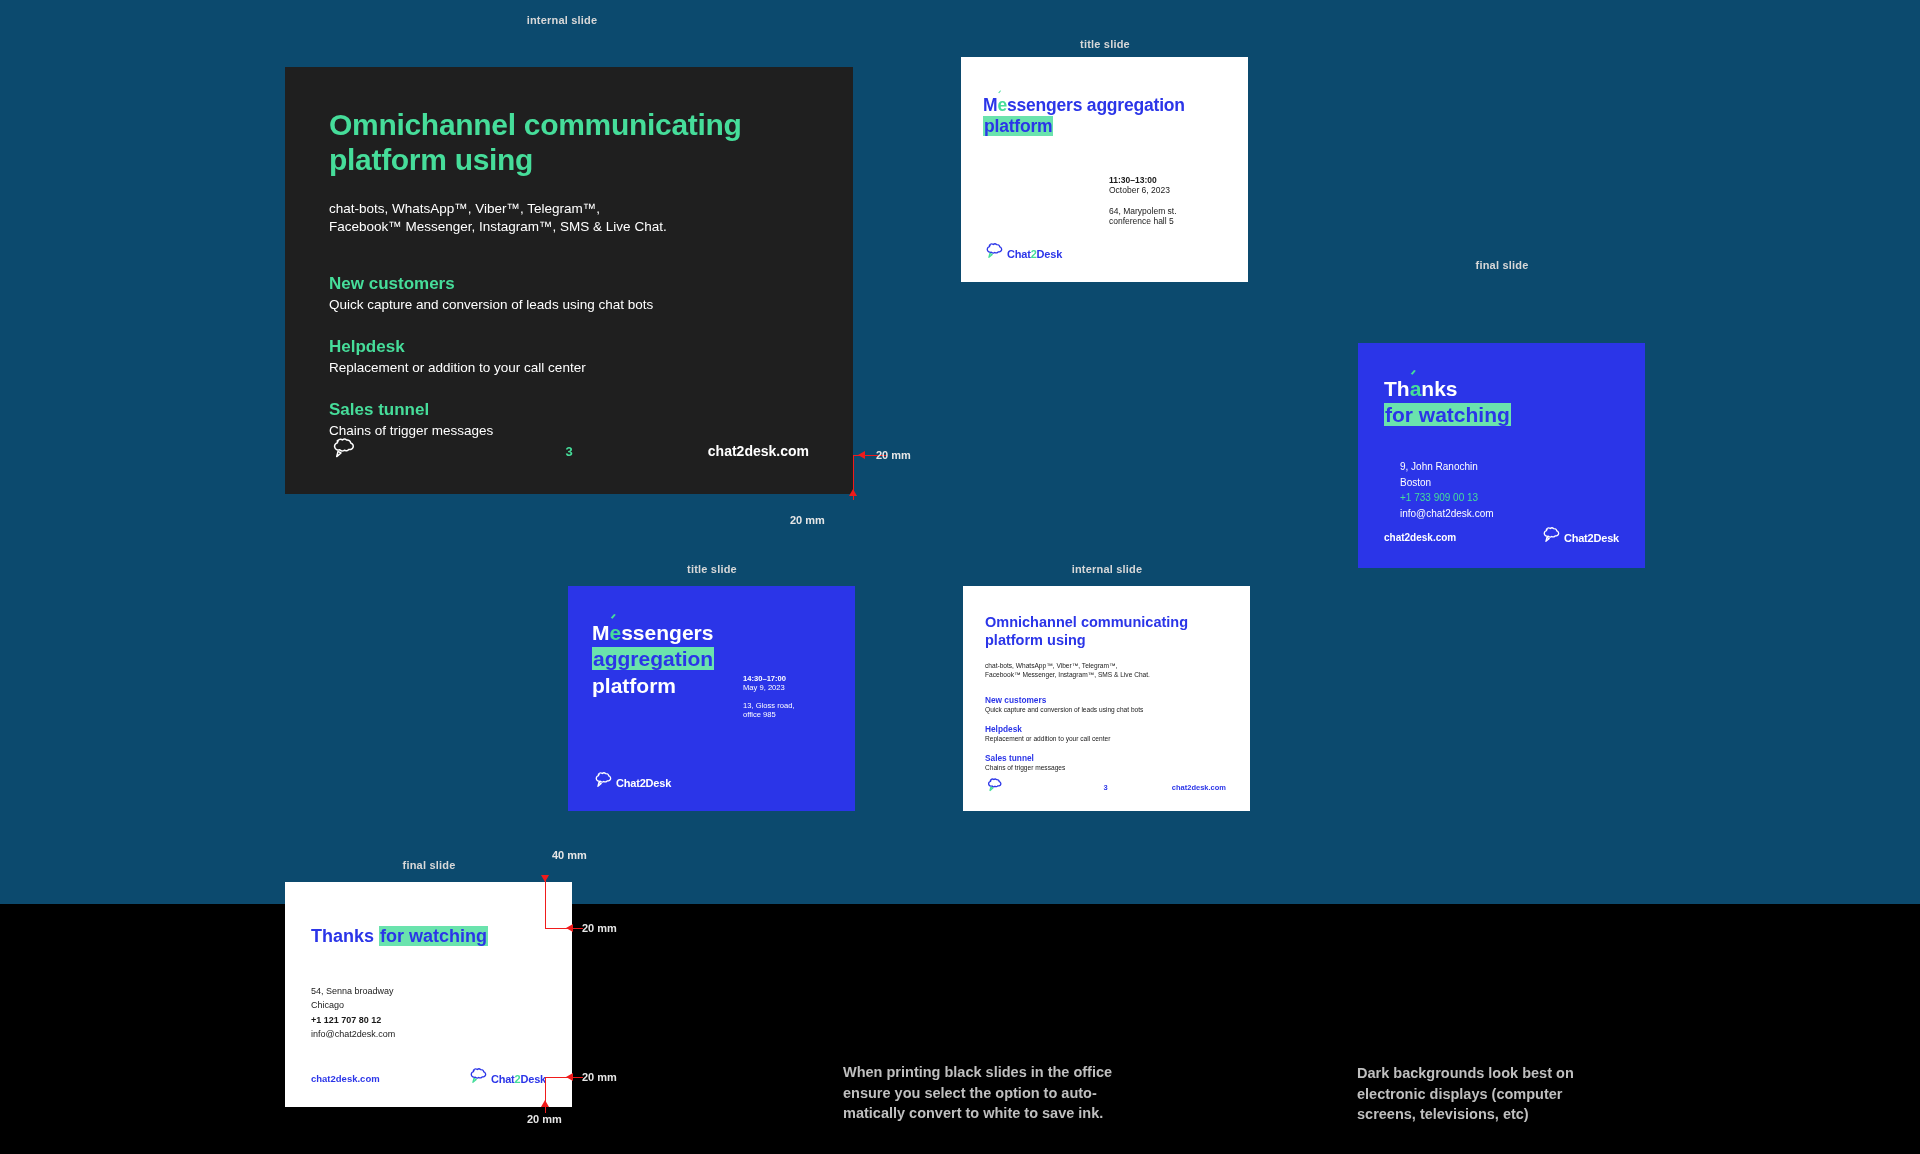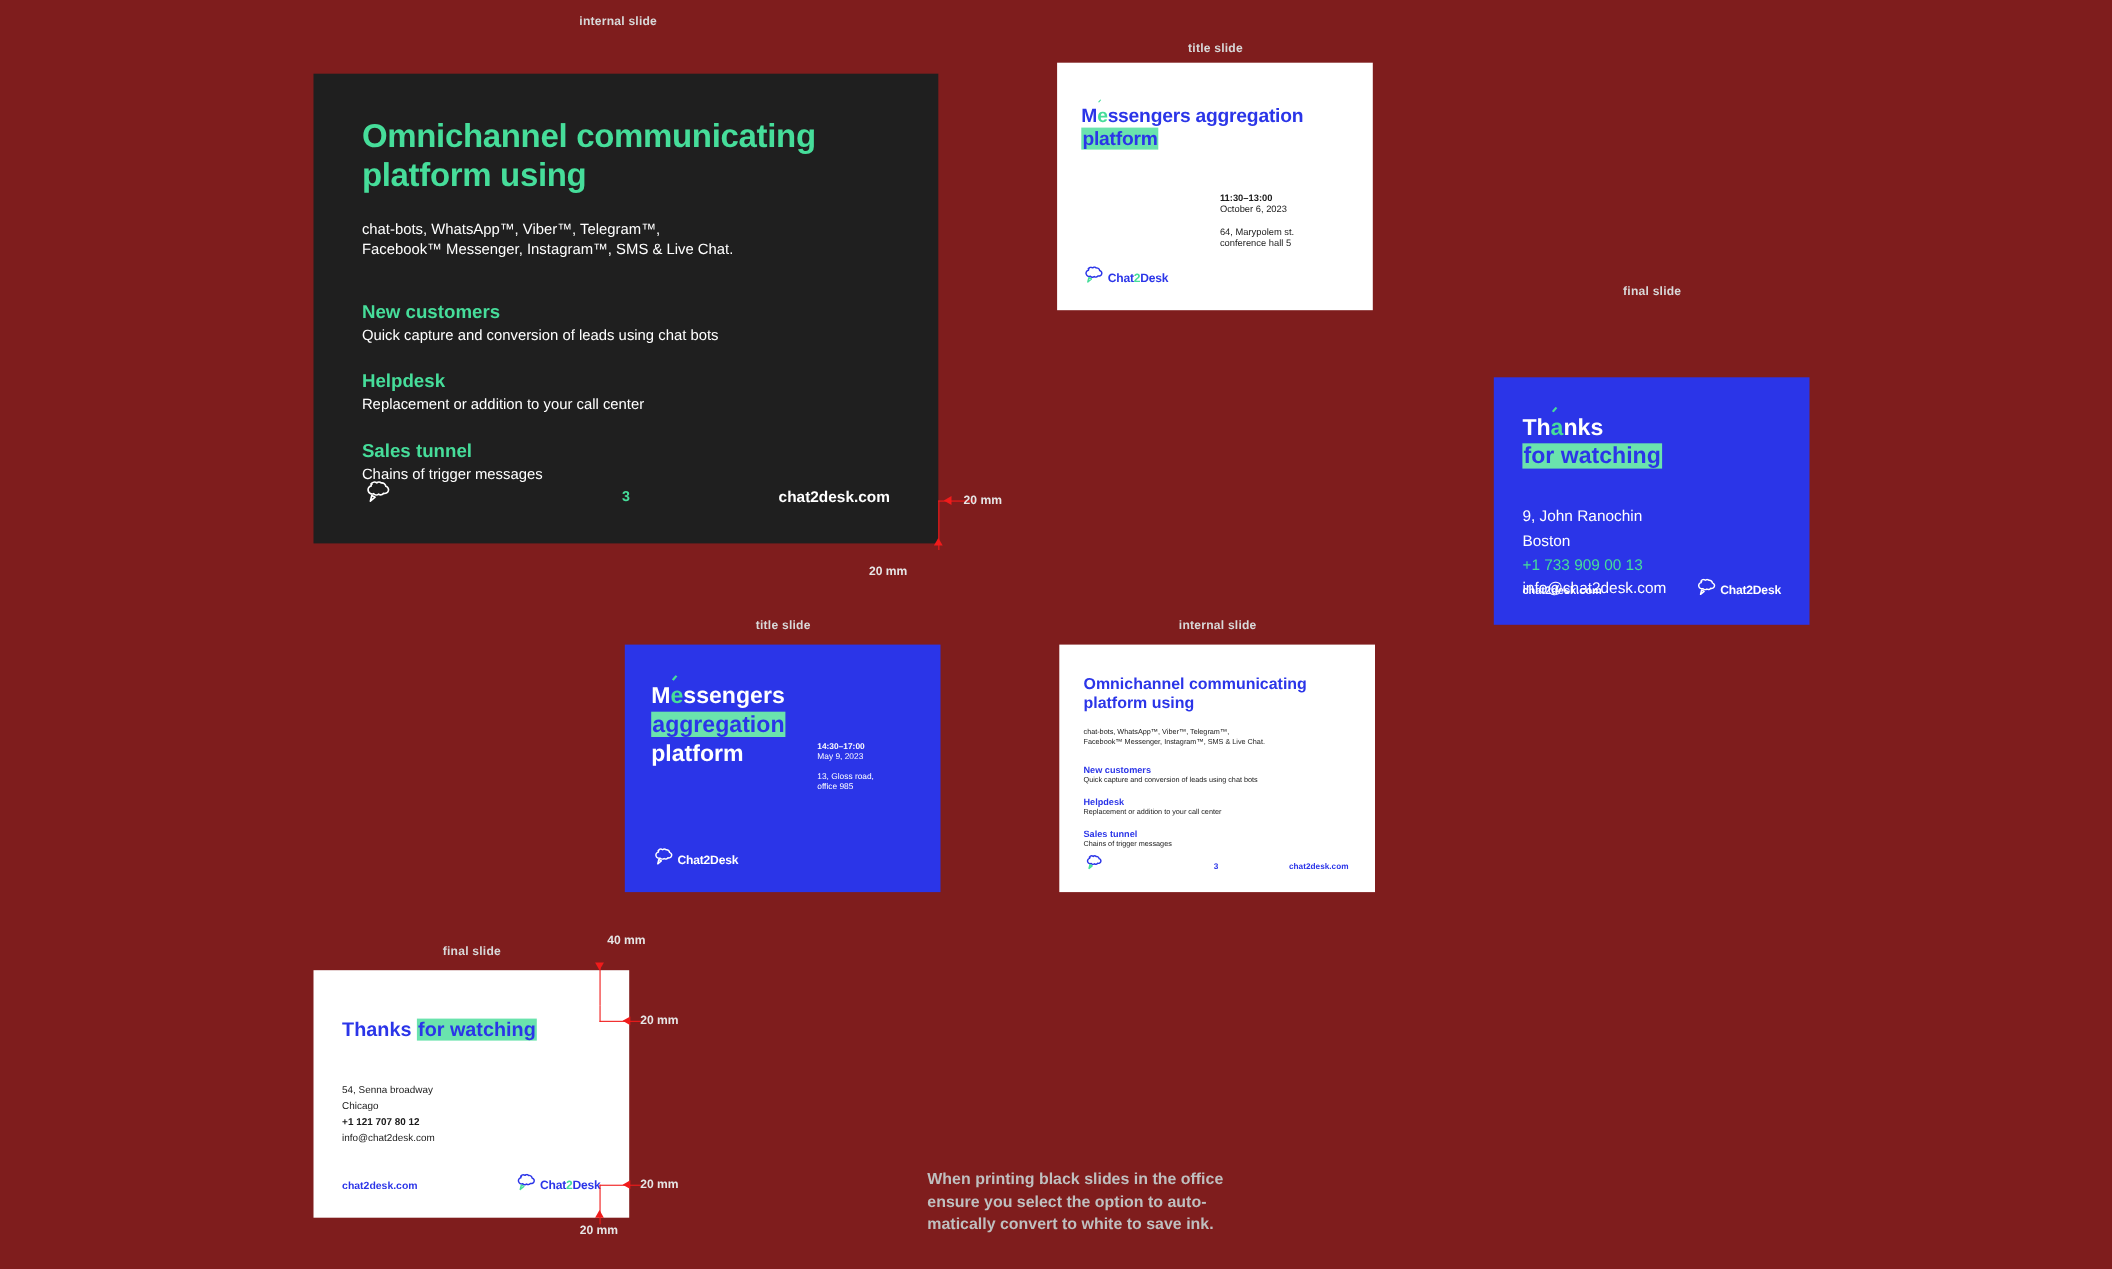--- a/index.html
+++ b/index.html
@@ -2,21 +2,21 @@
 <html><head>
 <meta charset="utf-8">
 <style>
   * { box-sizing: border-box; margin: 0; padding: 0; }
   html, body {
     width: 1920px; height: 1154px;
     background: #000000;
     font-family: "Liberation Sans", sans-serif;
     overflow: hidden;
   }
-  .stage { position: relative; width: 1920px; height: 1154px; background: #7f1d1d; }
+  .stage { position: relative; width: 1920px; height: 904px; background: #0c4a6e; }
 
   
   .slide-caption {
     position: absolute;
     color: #d8d8d8;
     font-size: 11px;
     font-weight: bold;
     letter-spacing: .2px;
     white-space: nowrap;
     text-align: center;
@@ -80,21 +80,21 @@
   .s-title-w .meta { position: absolute; left: 148px; top: 118px; }
   .s-title-w .meta .b { font-size: 8.5px; font-weight: bold; color: #1a1a1a; }
   .s-title-w .meta .n { font-size: 8.5px; color: #1a1a1a; }
   .s-title-w .meta .gap { height: 11px; }
   .s-title-w .logo { position: absolute; left: 22px; bottom: 18px; }
 
   
   .s-final-b { left: 1358px; top: 343px; width: 287px; height: 225px; }
   .s-final-b .pad { padding: 33px 26px 0 26px; position: relative; height: 100%; }
   .s-final-b h2 { font-size: 21px; font-weight: bold; color: #ffffff; line-height: 1.22; }
-  .s-final-b .addr { margin-top: 32px; font-size: 14px; line-height: 1.55; color: #fff; }
+  .s-final-b .addr { margin-top: 32px; font-size: 10px; line-height: 1.55; color: #fff; margin-left: 16px; }
   .s-final-b .addr .green { color: #46dd9a; }
   .s-final-b .bot {
     position: absolute; left: 26px; right: 26px; bottom: 20px;
     display: flex; align-items: center; justify-content: space-between;
   }
   .s-final-b .bot .dom { font-size: 10px; font-weight: bold; color: #fff; }
 
   
   .s-title-b { left: 568px; top: 586px; width: 287px; height: 225px; }
   .s-title-b .pad { padding: 34px 24px 0 24px; position: relative; height: 100%; }
@@ -406,14 +406,19 @@
     <div class="ann-label" style="left:527px; top:1113px;">20 mm</div>
   </div>
 
 
   <div class="note" style="left:843px; top:1062px; width:290px;">
     <span>When printing black slides in the office</span><br>
     <span>ensure you select the option to auto-</span><br>
     <span>matically convert to white to save ink.</span>
   </div>
 
+  <div class="note" style="left:1357px; top:1063px;">
+    <span>Dark backgrounds look best on</span><br>
+    <span>electronic displays (computer</span><br>
+    <span>screens, televisions, etc)</span>
+  </div>
 
 </div>
 
 </body></html>

